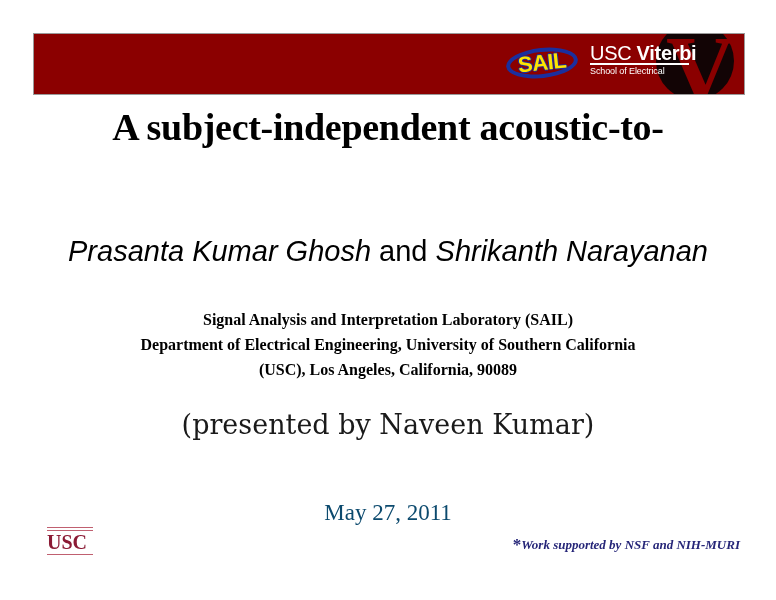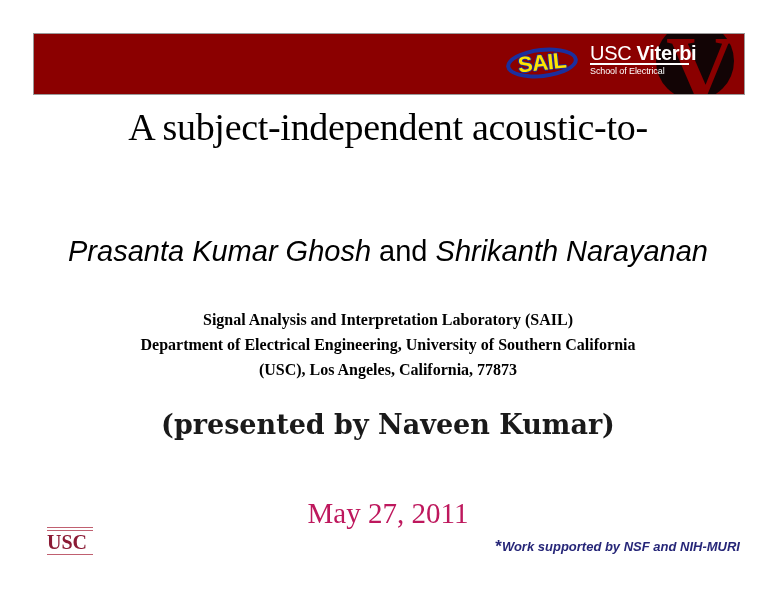--- a/index.html
+++ b/index.html
@@ -129,21 +129,21 @@
   }
 
   
   .title {
     position: absolute;
     left: 38px;
     top: 104px;
     width: 700px;
     text-align: center;
     font-family: "Liberation Serif", "DejaVu Serif", serif;
-    font-weight: normal;
+    font-weight: bold;
     font-size: 38px;
     line-height: 46px;
     color: #000000;
     letter-spacing: -0.3px;
   }
 
   
   .authors {
     position: absolute;
     left: 38px;
@@ -173,37 +173,37 @@
   }
 
   
   .presenter {
     position: absolute;
     left: 38px;
     top: 408px;
     width: 700px;
     text-align: center;
     font-family: "DejaVu Serif", "Liberation Serif", serif;
-    font-weight: bold;
+    font-weight: normal;
     font-size: 27px;
     line-height: 34px;
     color: #1a1a1a;
   }
 
   
   .date {
     position: absolute;
     left: 38px;
     top: 499px;
     width: 700px;
     text-align: center;
     font-family: "Liberation Serif", "DejaVu Serif", serif;
-    font-size: 29px;
+    font-size: 23px;
     line-height: 28px;
-    color: #be185d;
+    color: #0c4a6e;
   }
 
   
   .usc-logo {
     position: absolute;
     left: 47px;
     top: 527px;
     width: 48px;
   }
   .usc-rule-thin {
@@ -227,25 +227,25 @@
     margin-top: 1px;
   }
 
   
   .footnote {
     position: absolute;
     left: 420px;
     top: 536px;
     width: 320px;
     text-align: right;
-    font-family: Liberation Sans, sans-serif;
+    font-family: Liberation Serif, serif;
     font-weight: bold;
     font-style: italic;
     font-size: 13px;
-    line-height: 22px;
+    line-height: 17px;
     color: #262678;
     white-space: nowrap;
   }
   .footnote .star {
     font-size: 17px;
     font-style: normal;
     font-weight: bold;
     vertical-align: -1px;
   }
 </style>
@@ -280,21 +280,21 @@
     <div>A subject-independent acoustic-to-</div>
   </div>
 
   <div class="authors">
     <span class="nm">Prasanta Kumar Ghosh</span><span class="conj"> and </span><span class="nm">Shrikanth Narayanan</span>
   </div>
 
   <div class="affiliation">
     <div>Signal Analysis and Interpretation Laboratory (SAIL)</div>
     <div>Department of Electrical Engineering, University of Southern California</div>
-    <div>(USC), Los Angeles, California, 77873</div>
+    <div>(USC), Los Angeles, California, 90089</div>
   </div>
 
   <div class="presenter">(presented by Naveen Kumar)</div>
 
   <div class="date">May 27, 2011</div>
 
   <div class="usc-logo">
     <div class="usc-rule-thin"></div>
     <div class="usc-rule-gap"></div>
     <div class="usc-rule-thin"></div>

